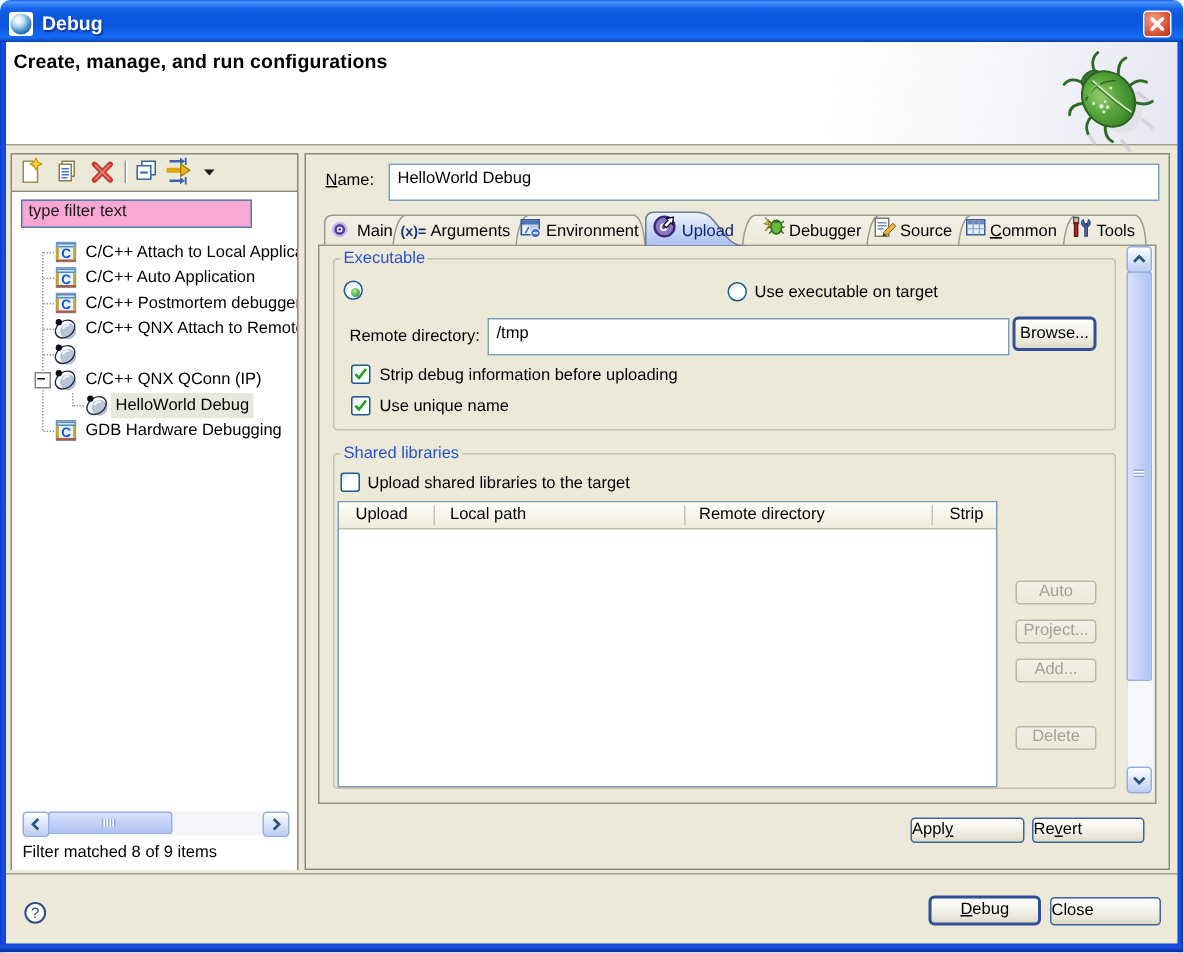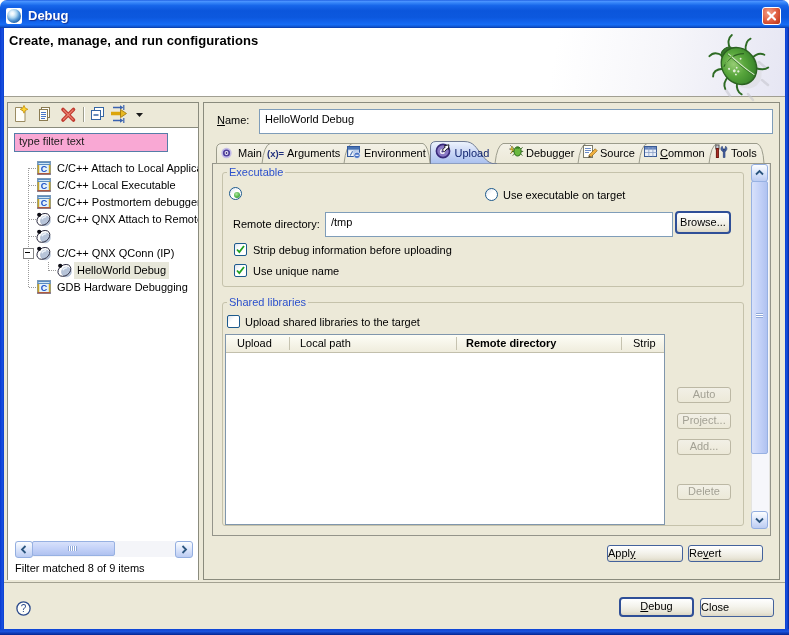--- a/index.html
+++ b/index.html
@@ -199,21 +199,21 @@
     <div class="trow" style="top:177px;">
         <svg class="tico" style="left:29px;" width="14" height="14" viewBox="0 0 14 14">
           <rect x="0.5" y="0.5" width="13" height="13" fill="#e4f2fa" stroke="#7a99b8"></rect>
           <rect x="1" y="1" width="12" height="3" fill="#5a8cc0"></rect>
           <rect x="1.5" y="2" width="11" height="1" fill="#d0e6f4"></rect>
           <rect x="0.5" y="4" width="1.7" height="8" fill="#c9a62a"></rect>
           <rect x="11.8" y="4" width="1.7" height="8" fill="#c9a62a"></rect>
           <rect x="0.5" y="12" width="13" height="1.5" fill="#b05a40"></rect>
           <text x="7" y="11" font-size="9" font-weight="bold" fill="#1a50c8" text-anchor="middle">C</text>
         </svg>
-        <span style="position:absolute;left:49px;">C/C++ Local Executable</span>
+        <span style="position:absolute;left:49px;">C/C++ Auto Application</span>
       </div>
     <div class="trow" style="top:194px;">
         <svg class="tico" style="left:29px;" width="14" height="14" viewBox="0 0 14 14">
           <rect x="0.5" y="0.5" width="13" height="13" fill="#e4f2fa" stroke="#7a99b8"></rect>
           <rect x="1" y="1" width="12" height="3" fill="#5a8cc0"></rect>
           <rect x="1.5" y="2" width="11" height="1" fill="#d0e6f4"></rect>
           <rect x="0.5" y="4" width="1.7" height="8" fill="#c9a62a"></rect>
           <rect x="11.8" y="4" width="1.7" height="8" fill="#c9a62a"></rect>
           <rect x="0.5" y="12" width="13" height="1.5" fill="#b05a40"></rect>
           <text x="7" y="11" font-size="9" font-weight="bold" fill="#1a50c8" text-anchor="middle">C</text>
@@ -413,21 +413,21 @@
   <div class="abs" style="left:253px;top:265px;text-align:center;">Use unique name</div>
 
   <div class="abs grp" style="left:222px;top:302px;width:520px;height:222px;"></div>
   <div class="abs grplabel" style="left:227px;top:296px;">Shared libraries</div>
   <div class="abs cb" style="left:227px;top:315px;"></div>
   <div class="abs" style="left:245px;top:316px;">Upload shared libraries to the target</div>
   <div class="abs" style="left:225px;top:334px;width:438px;height:189px;border:1px solid #8096ac;background:#fff;">
     <div style="position:absolute;left:0;top:0;width:100%;height:17px;background:linear-gradient(180deg,#fdfdf6,#efecdc);border-bottom:1px solid #c2bfac;">
       <div style="position:absolute;left:11px;top:2px;">Upload</div>
       <div style="position:absolute;left:74px;top:2px;">Local path</div>
-      <div style="position:absolute;left:240px;top:2px;font-weight:bold;">Remote directory</div>
+      <div style="position:absolute;left:240px;top:2px;">Remote directory</div>
       <div style="position:absolute;left:407px;top:2px;">Strip</div>
       <div style="position:absolute;left:63px;top:2px;width:1px;height:13px;background:#c6c3b0;"></div>
       <div style="position:absolute;left:230px;top:2px;width:1px;height:13px;background:#c6c3b0;"></div>
       <div style="position:absolute;left:395px;top:2px;width:1px;height:13px;background:#c6c3b0;"></div>
     </div>
   </div>
   <div class="abs btndis" style="left:677px;top:387px;width:52px;height:14px;line-height:13px;">Auto</div>
   <div class="abs btndis" style="left:677px;top:413px;width:52px;height:14px;line-height:13px;">Project...</div>
   <div class="abs btndis" style="left:677px;top:439px;width:52px;height:14px;line-height:13px;">Add...</div>
   <div class="abs btndis" style="left:677px;top:484px;width:52px;height:14px;line-height:13px;">Delete</div>

